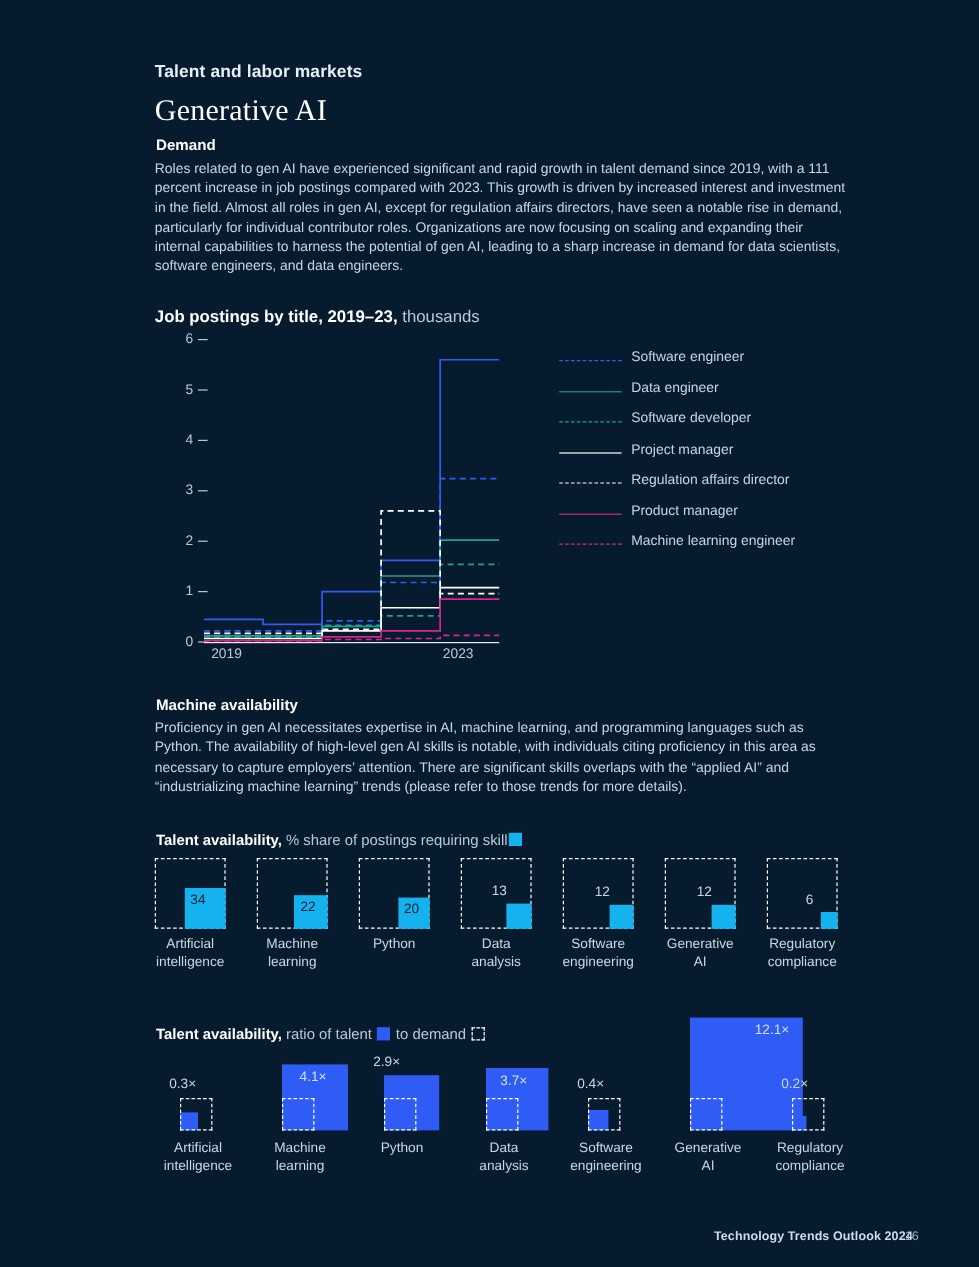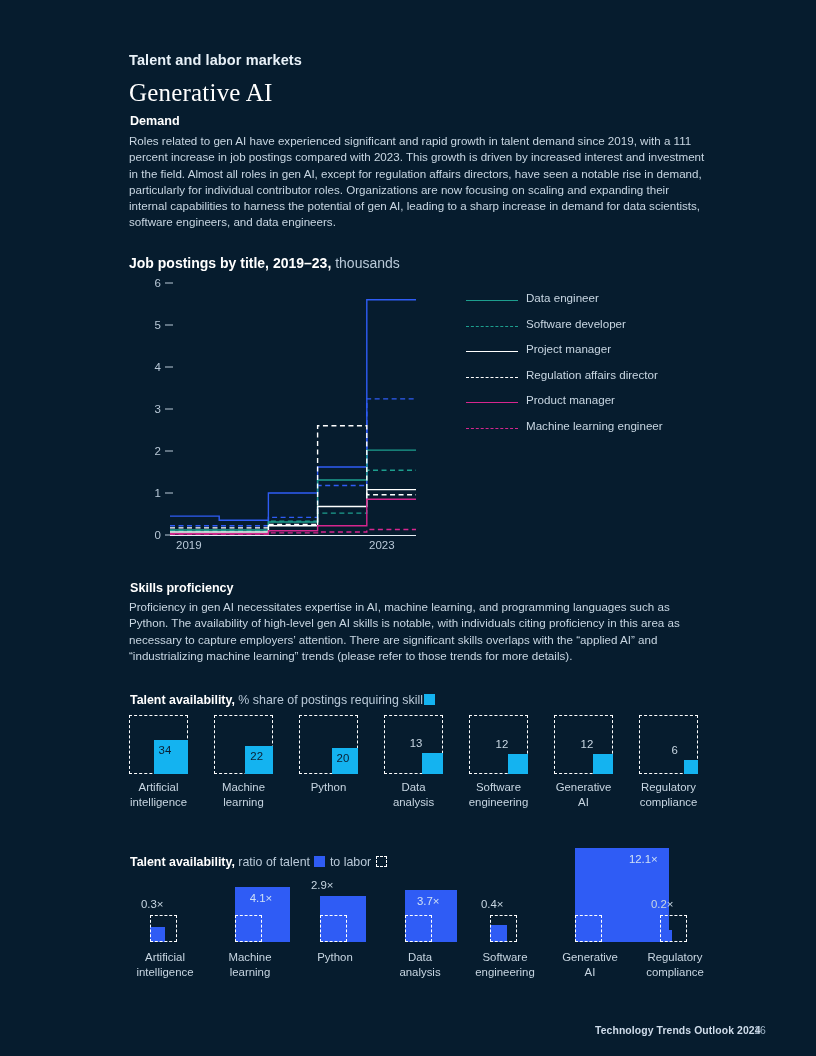--- a/index.html
+++ b/index.html
@@ -147,20 +147,24 @@
           <path d="M 0 251.16 L 49.2 251.16 L 49.2 251.16 L 98.4 251.16 L 98.4 249.9 L 147.60000000000002 249.9 L 147.60000000000002 249.06 L 196.8 249.06 L 196.8 246.54 L 246 246.54" fill="none" stroke="#d6268e" stroke-width="1.4" stroke-dasharray="5,3.5"></path>
         </svg>
       </div>
     <div class="axisline"></div>
     <div class="xlab" id="xlab0" style="left:47px;">2019</div>
     <div class="xlab" id="xlab1" style="left:240px;">2023</div>
   </div>
 
   <div class="legend" id="legend">
       <div class="legrow">
+        <div class="legline" style="border-top-style: dashed; border-top-color: rgb(47, 92, 245);"></div>
+        <div class="legtext">Software engineer</div>
+      </div>
+      <div class="legrow">
         <div class="legline" style="border-top-style: solid; border-top-color: rgb(29, 158, 142);"></div>
         <div class="legtext">Data engineer</div>
       </div>
       <div class="legrow">
         <div class="legline" style="border-top-style: dashed; border-top-color: rgb(29, 158, 142);"></div>
         <div class="legtext">Software developer</div>
       </div>
       <div class="legrow">
         <div class="legline" style="border-top-style: solid; border-top-color: rgb(255, 255, 255);"></div>
         <div class="legtext">Project manager</div>
@@ -172,21 +176,21 @@
       <div class="legrow">
         <div class="legline" style="border-top-style: solid; border-top-color: rgb(214, 38, 142);"></div>
         <div class="legtext">Product manager</div>
       </div>
       <div class="legrow">
         <div class="legline" style="border-top-style: dashed; border-top-color: rgb(214, 38, 142);"></div>
         <div class="legtext">Machine learning engineer</div>
       </div>
     </div>
 
-  <div class="subhead" style="top:581px;">Skills proficiency</div>
+  <div class="subhead" style="top:581px;">Machine availability</div>
   <div class="bodytext" style="top:599px;">Proficiency in gen AI necessitates expertise in AI, machine learning, and programming languages such as Python. The availability of high-level gen AI skills is notable, with individuals citing proficiency in this area as necessary to capture employers’ attention. There are significant skills overlaps with the “applied AI” and “industrializing machine learning” trends (please refer to those trends for more details).</div>
 
   <div class="sqhead" style="top:693px;">
     <b>Talent availability,</b><span> % share of postings requiring skill</span><span class="swatch solid-cyan"></span>
   </div>
   <div class="sqgroup" id="sqgroup1" style="left:129px; top:715px; width:590px; height:105px;">
       <div class="sqcell" style="left: 0px; top: 0px; width: 59px; height: 109px;">
         <div class="refbox" style="left: 0px; top: 0px; width: 59px; height: 59px;"></div>
         <div class="fillbox" style="width: 34.4026px; height: 34.4026px; left: 24.5974px; top: 24.5974px; background: rgb(20, 179, 240);"></div>
         <div class="sqval" style="left: 29.5974px; top: 28.5974px;">34</div>
@@ -230,21 +234,21 @@
       <div class="sqcell" style="left: 510px; top: 0px; width: 59px; height: 109px;">
         <div class="refbox" style="left: 0px; top: 0px; width: 59px; height: 59px;"></div>
         <div class="fillbox" style="width: 14.452px; height: 14.452px; left: 44.548px; top: 44.548px; background: rgb(20, 179, 240);"></div>
         <div class="sqval outside" style="left: 32.548px; top: 28.548px;">6</div>
         <div class="sqlabel" style="left: -11px; top: 65px; width: 81px;">Regulatory
 compliance</div>
       </div>
     </div>
 
   <div class="sqhead" style="top:855px;">
-    <b>Talent availability,</b><span> ratio of talent </span><span class="swatch solid-blue"></span><span> to labor </span><span class="swatch dash"></span>
+    <b>Talent availability,</b><span> ratio of talent </span><span class="swatch solid-blue"></span><span> to demand </span><span class="swatch dash"></span>
   </div>
   <div class="sqgroup" id="sqgroup2" style="left:129px; top:872px; width:590px; height:110px;">
       <div class="sqcell" style="left: 0px; top: 0px; width: 85px; height: 110px;">
         <div class="fillbox" style="width: 14.7885px; height: 14.7885px; left: 21px; top: 55.2115px; background: rgb(47, 92, 245);"></div>
         <div class="refbox" style="left: 21px; top: 43px; width: 27px; height: 27px;"></div>
         <div class="sqval outside" style="left: 12px; top: 26px;">0.3×</div>
         <div class="sqlabel" style="left: -6px; top: 78px; width: 84px;">Artificial
 intelligence</div>
       </div>
       <div class="sqcell" style="left: 85px; top: 0px; width: 85px; height: 110px;">

